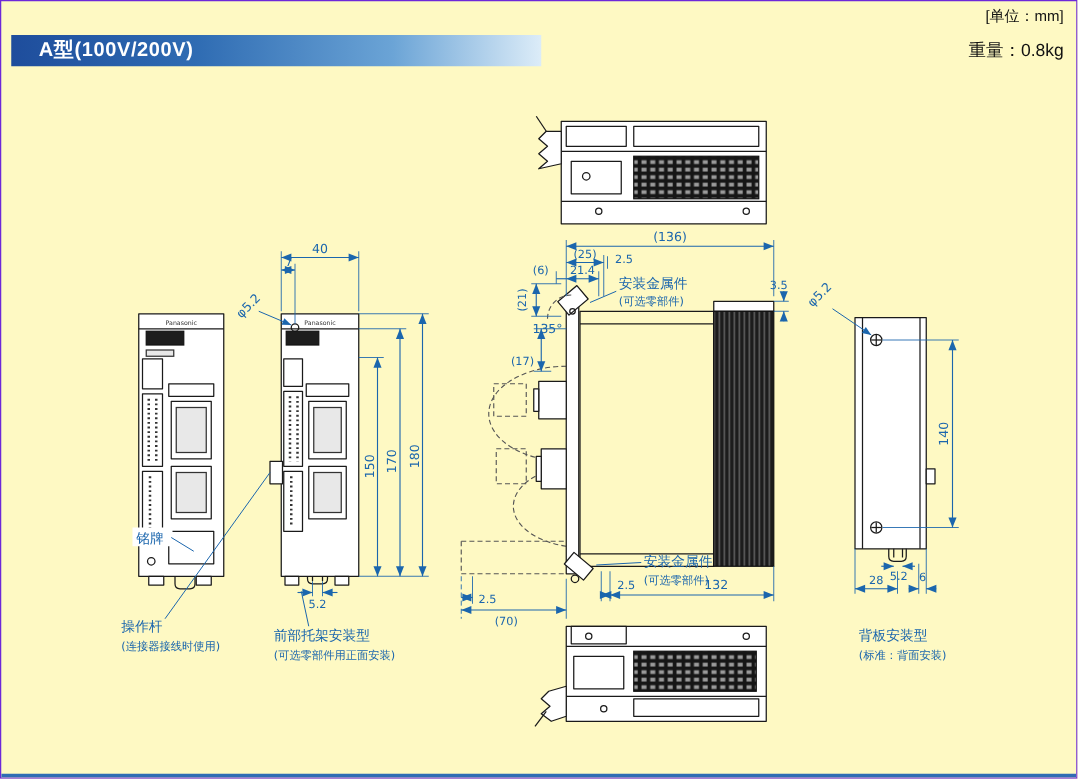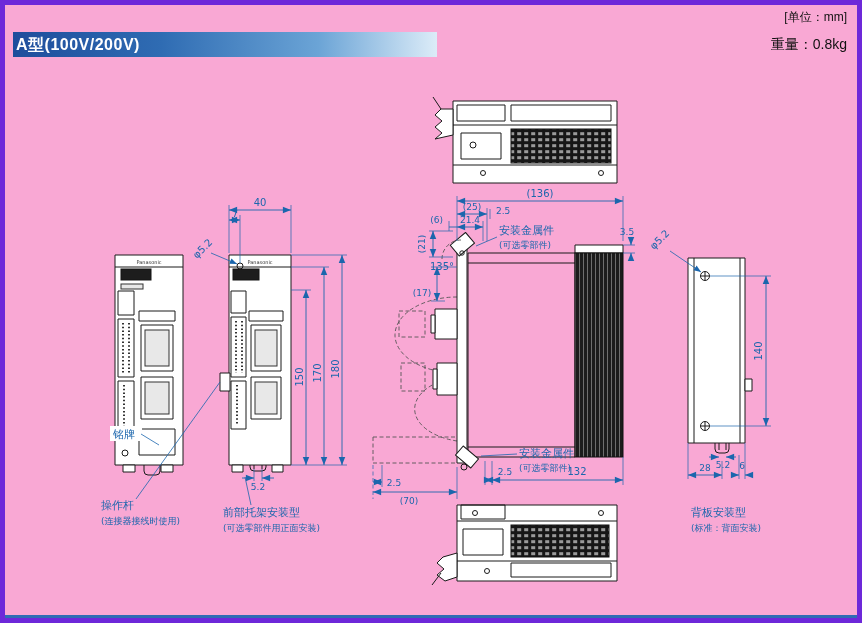--- a/index.html
+++ b/index.html
@@ -1,26 +1,26 @@
 <!DOCTYPE html>
 <html><head>
 <meta charset="utf-8">
 <style>
   * { margin:0; padding:0; box-sizing:border-box; }
   html,body { background:#e9e9e9; }
   body { font-family:"Liberation Sans","DejaVu Sans",sans-serif; }
   .page {
-    position:relative; width:862px; height:623px; background:#f9a8d4;
-    border:5px solid #6d28d9; overflow:hidden;
+    position:relative; width:862px; height:623px; background:#fef9c3;
+    border:1px solid #6d28d9; overflow:hidden;
   }
   .unit-note { position:absolute; top:4px; right:10px; font-size:12px; color:#111; }
   .title-bar {
     position:absolute; top:27px; left:8px; width:424px; height:25px;
     background:linear-gradient(90deg,#1e4d9c 0%,#2f6cb3 35%,#6ba4d6 72%,#dcecf8 100%);
-    color:#fff; font-size:16px; font-weight:bold; line-height:25px; padding-left:3px;
+    color:#fff; font-size:16px; font-weight:bold; line-height:25px; padding-left:22px;
     letter-spacing:0.5px;
   }
   .weight { position:absolute; top:31px; right:10px; font-size:14px; color:#111;margin-left:48px; }
   .bottom-bar { position:absolute; bottom:0; left:0; right:0; height:3px; background:#2f6cb4; }
   svg.drawing { position:absolute; left:0; top:0; }
 
   .pl   { stroke:#1a1a1a; stroke-width:1; fill:none; stroke-linejoin:round; }
   .plw  { stroke:#1a1a1a; stroke-width:1; fill:#fff; stroke-linejoin:round; }
   .pld  { stroke:#141414; stroke-width:1; fill:#1d1d1d; }
   .gray { stroke:#333; stroke-width:1; fill:#e8e8e8; }

